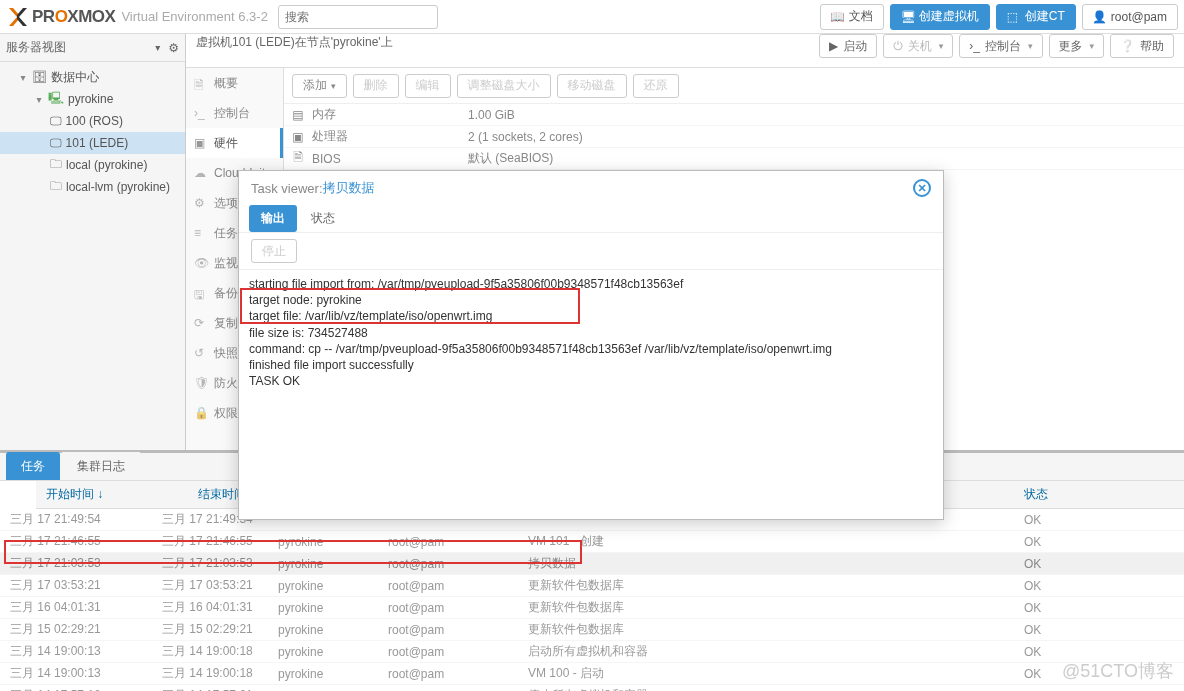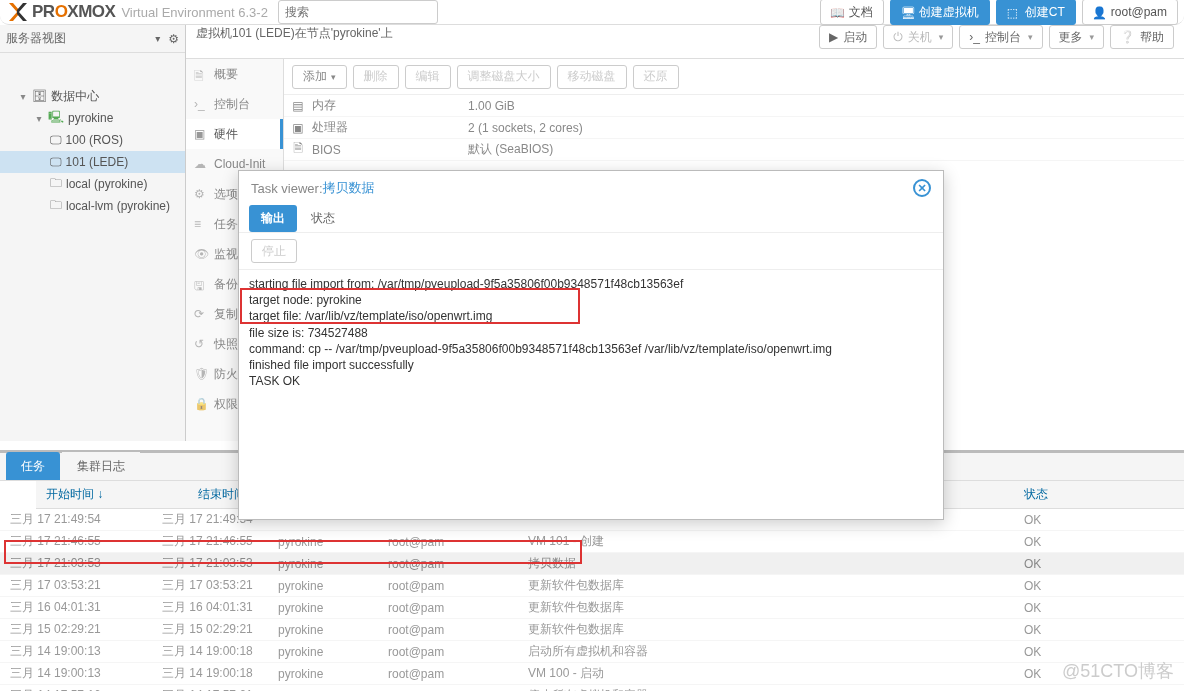--- a/index.html
+++ b/index.html
@@ -1,32 +1,32 @@
 <!DOCTYPE html>
 <html><head>
 <meta charset="utf-8">
 <style>
 * { margin: 0; padding: 0; box-sizing: border-box; }
 body { font-family: "Helvetica Neue", Arial, sans-serif; font-size: 13px; color: #555; background: #fff; width: 1184px; height: 691px; position: relative; overflow: hidden; }
 
 
-.topbar { height: 25px; background: #fff; border-bottom: 1px solid #ddd; display: flex; align-items: center; padding: 0 6px; border-radius: 9px; }
+.topbar { height: 34px; background: #fff; border-bottom: 1px solid #ddd; display: flex; align-items: center; padding: 0 6px; }
 .logo-x { width: 24px; height: 24px; margin-right: 2px; }
 .logo-text { font-family: Arial; font-weight: 700; font-size: 17px; color: #555; letter-spacing: -0.5px; display: inline-flex; align-items: center; }
 .logo-o { color: #e57000; }
 .ve-label { color: #aaa; font-size: 13px; margin-left: 6px; }
 .search-box { margin-left: 10px; width: 160px; height: 24px; border: 1px solid #ccc; border-radius: 3px; padding: 2px 6px; font-size: 12px; color: #888; background: #fff; }
 .top-spacer { flex: 1; }
 .top-btn { height: 26px; padding: 0 10px; margin-left: 6px; border: 1px solid #ccc; border-radius: 3px; background: #fff; font-size: 12px; color: #555; display: inline-flex; align-items: center; gap: 5px; cursor: pointer; }
 .top-btn.blue { background: #3892d4; border-color: #3892d4; color: #fff; }
 .ico { display: inline-block; width: 13px; height: 13px; }
 
 
 .main-wrap { display: flex; height: 416px; }
-.sidebar { width: 186px; border-right: 1px solid #ccc; background: #f5f5f5; display:flex; flex-direction:column;gap:28px;}
+.sidebar { width: 186px; border-right: 1px solid #ccc; background: #f5f5f5; display:flex; flex-direction:column;}
 .side-head { height: 28px; background: #f5f5f5; border-bottom:1px solid #ddd; display:flex; align-items:center; padding:0 6px; font-size:12px; color:#666;}
 .tree { padding: 4px 0; font-size:12px; color:#555; flex:1; overflow:auto;}
 .tree-row { height:22px; display:flex; align-items:center; gap:4px; padding-left:4px; cursor:pointer;}
 .tree-row.sel { background:#cde2f2; }
 .indent1{padding-left:18px;} .indent2{padding-left:34px;} .indent3{padding-left:50px;}
 .tri { width:10px; text-align:center; color:#888; font-size:10px; }
 
 .content { flex:1; display:flex; flex-direction:column; }
 .crumb-bar { height:34px; border-bottom:1px solid #ddd; display:flex; padding:0 10px; color:#888; font-size:12px;}
 .crumb-bar .title{color:#666;}

